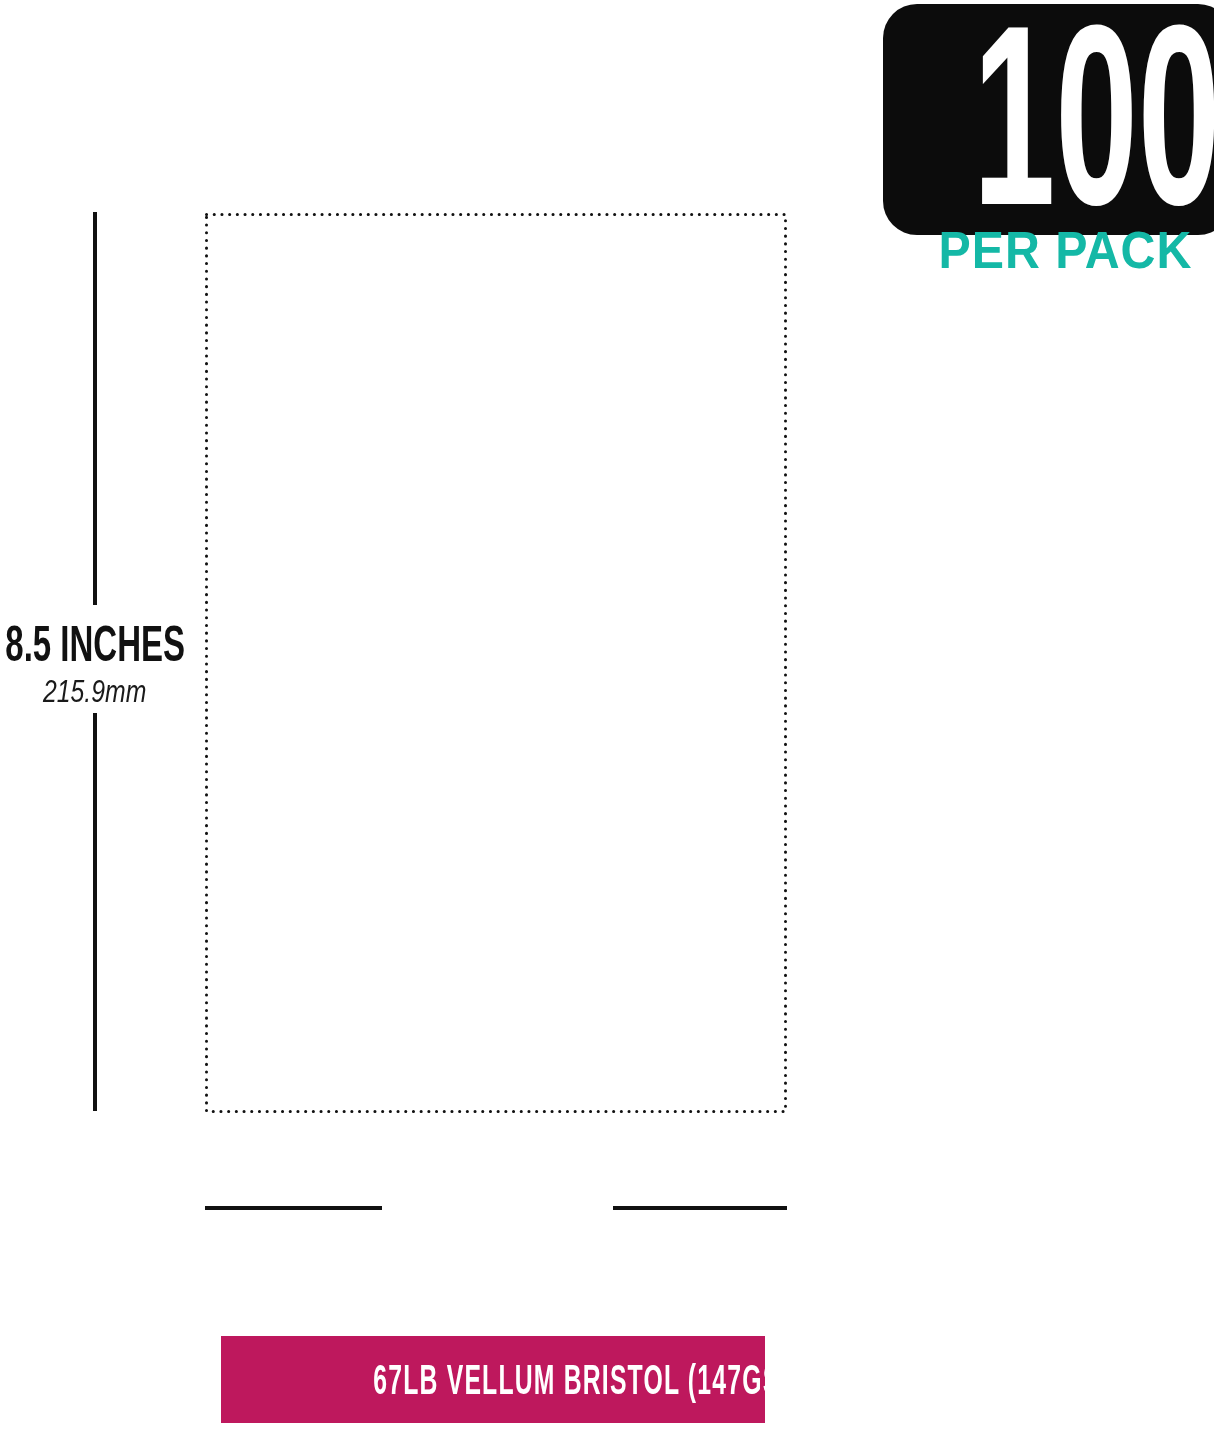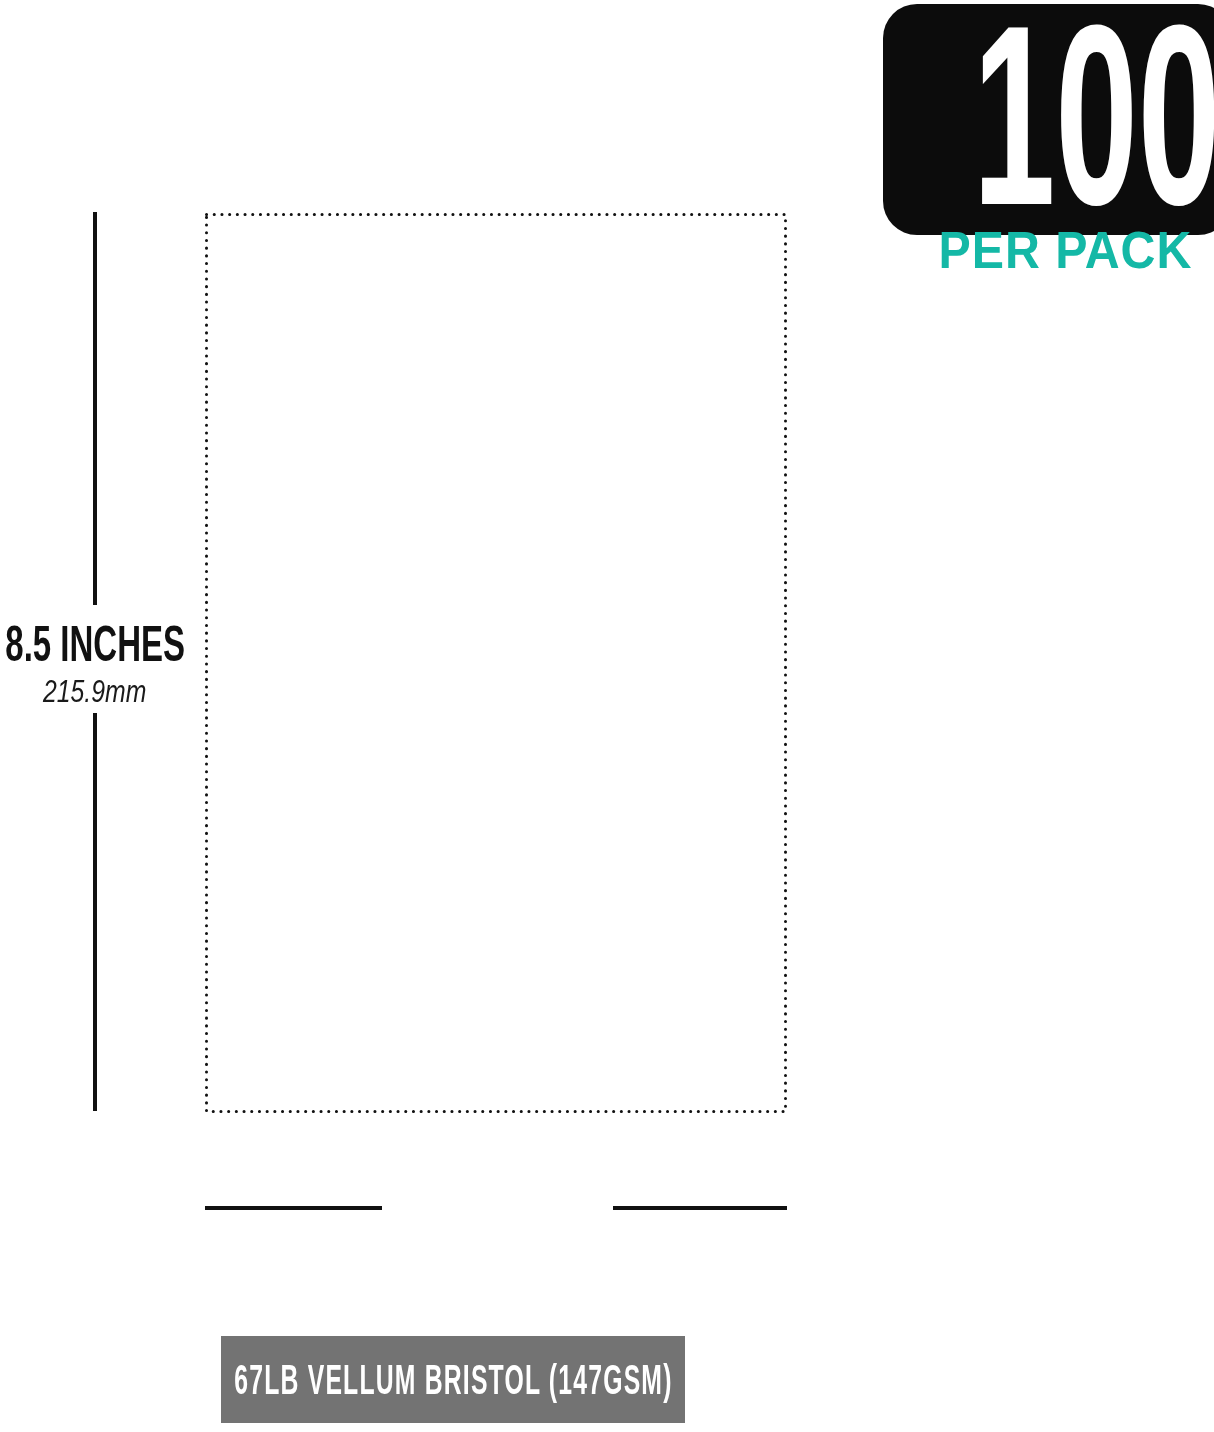--- a/index.html
+++ b/index.html
@@ -121,26 +121,25 @@
     display: inline-block;
     transform: scaleX(0.93);
     transform-origin: center;
   }
 
   
   .footer-bar {
     position: absolute;
     left: 221px;
     top: 1336px;
-    width: 464px;
+    width: 544px;
     height: 87px;
-    background: #737373;
+    background: #be185d;
     display: flex;
     align-items: center;
-    justify-content: center;
   }
   .footer-text {
     font-size: 42px;
     font-weight: 700;
     color: #ffffff;
     letter-spacing: 2px;
     white-space: nowrap;
     transform: scaleX(0.59);
     transform-origin: center;
   }

